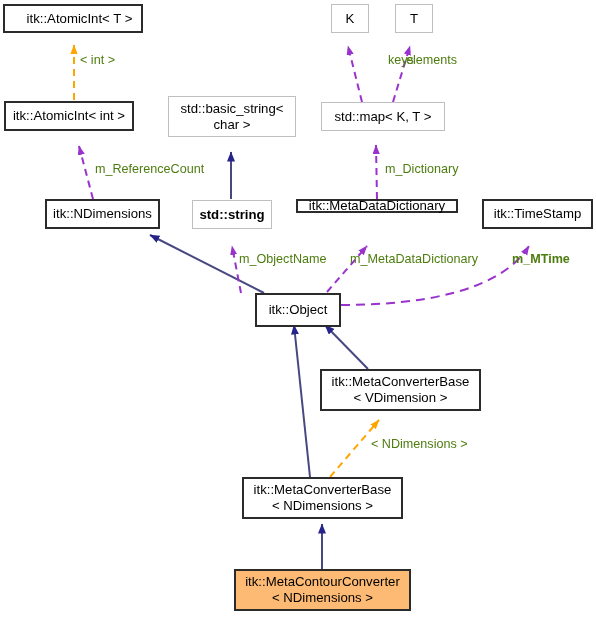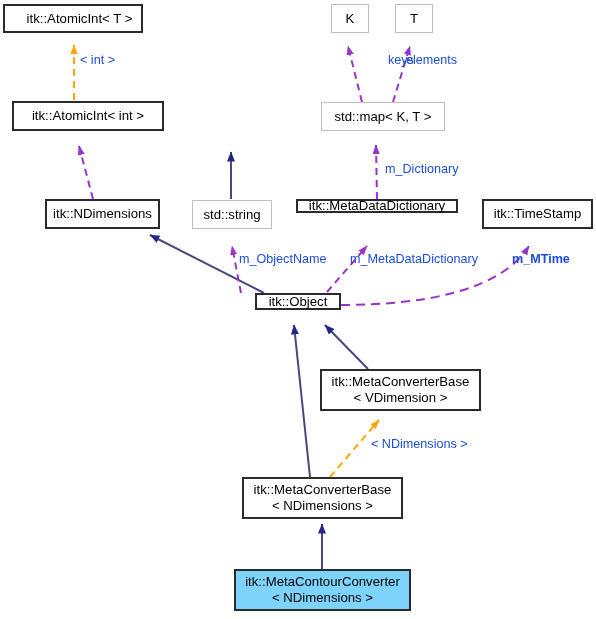--- a/index.html
+++ b/index.html
@@ -40,26 +40,26 @@
   .node.solid {
     border: 2px solid #2b2b2b;
   }
   
   .node.light {
     border: 1px solid #bfbfbf;
   }
   
   .node.current {
     border: 2px solid #2b2b2b;
-    background: #7dd3fc;
+    background: #fdba74;
   }
   .edge-label {
     position: absolute;
     font-size: 12.6px;
-    color: #1d4ed8;
+    color: #4d7c0f;
     background: transparent;
     white-space: pre;
     z-index: 2;
   }
 </style>
 </head>
 <body>
 
 <div id="diagram">
 
@@ -132,50 +132,53 @@
       <path d="M322,569 L322,524" stroke="#46487f" stroke-width="2" fill="none" marker-end="url(#arrow-inherit)"></path>
     </g>
   </svg>
 
   <div class="node solid" style="left:3px; top:4px; width:140px; height:29px;padding-left:13px;">itk::AtomicInt&lt; T &gt;</div>
 
   <div class="node light" style="left:331px; top:4px; width:38px; height:29px;">K</div>
 
   <div class="node light" style="left:395px; top:4px; width:38px; height:29px;">T</div>
 
-  <div class="node solid" style="left:4px; top:101px; width:152px; height:30px;margin-left:8px;">itk::AtomicInt&lt; int &gt;</div>
+  <div class="node solid" style="left:4px; top:101px; width:130px; height:30px;">itk::AtomicInt&lt; int &gt;</div>
 
+  <div class="node light" style="left:168px; top:96px; width:128px; height:41px;">std::basic_string&lt;
+char &gt;</div>
 
   <div class="node light" style="left:321px; top:102px; width:124px; height:29px;">std::map&lt; K, T &gt;</div>
 
   <div class="node solid" style="left:45px; top:199px; width:115px; height:30px;">itk::NDimensions</div>
 
-  <div class="node light" style="left:192px; top:200px; width:80px; height:29px;">std::string</div>
+  <div class="node light" style="left:192px; top:200px; width:80px; height:29px;font-weight:bold;">std::string</div>
 
   <div class="node solid" style="left:296px; top:199px; width:162px; height:14px;">itk::MetaDataDictionary</div>
 
   <div class="node solid" style="left:482px; top:199px; width:111px; height:30px;">itk::TimeStamp</div>
 
-  <div class="node solid" style="left:255px; top:293px; width:86px; height:17px;">itk::Object</div>
+  <div class="node solid" style="left:255px; top:293px; width:86px; height:34px;">itk::Object</div>
 
   <div class="node solid" style="left:320px; top:369px; width:161px; height:42px;">itk::MetaConverterBase
 &lt; VDimension &gt;</div>
 
   <div class="node solid" style="left:242px; top:477px; width:161px; height:42px;">itk::MetaConverterBase
 &lt; NDimensions &gt;</div>
 
   <div class="node current" style="left:234px; top:569px; width:177px; height:42px;">itk::MetaContourConverter
 &lt; NDimensions &gt;</div>
 
   <div class="edge-label" style="left:80px; top:53px;">&lt; int &gt;</div>
 
   <div class="edge-label" style="left:356px; top:53px;margin-left:32px;">keys</div>
 
   <div class="edge-label" style="left:406px; top:53px;">elements</div>
 
+  <div class="edge-label" style="left:95px; top:162px;">m_ReferenceCount</div>
 
   <div class="edge-label" style="left:385px; top:162px;">m_Dictionary</div>
 
   <div class="edge-label" style="left:239px; top:252px;">m_ObjectName</div>
 
   <div class="edge-label" style="left:350px; top:252px;">m_MetaDataDictionary</div>
 
   <div class="edge-label" style="left:512px; top:252px;font-weight:bold;">m_MTime</div>
 
   <div class="edge-label" style="left:371px; top:437px;">&lt; NDimensions &gt;</div>

